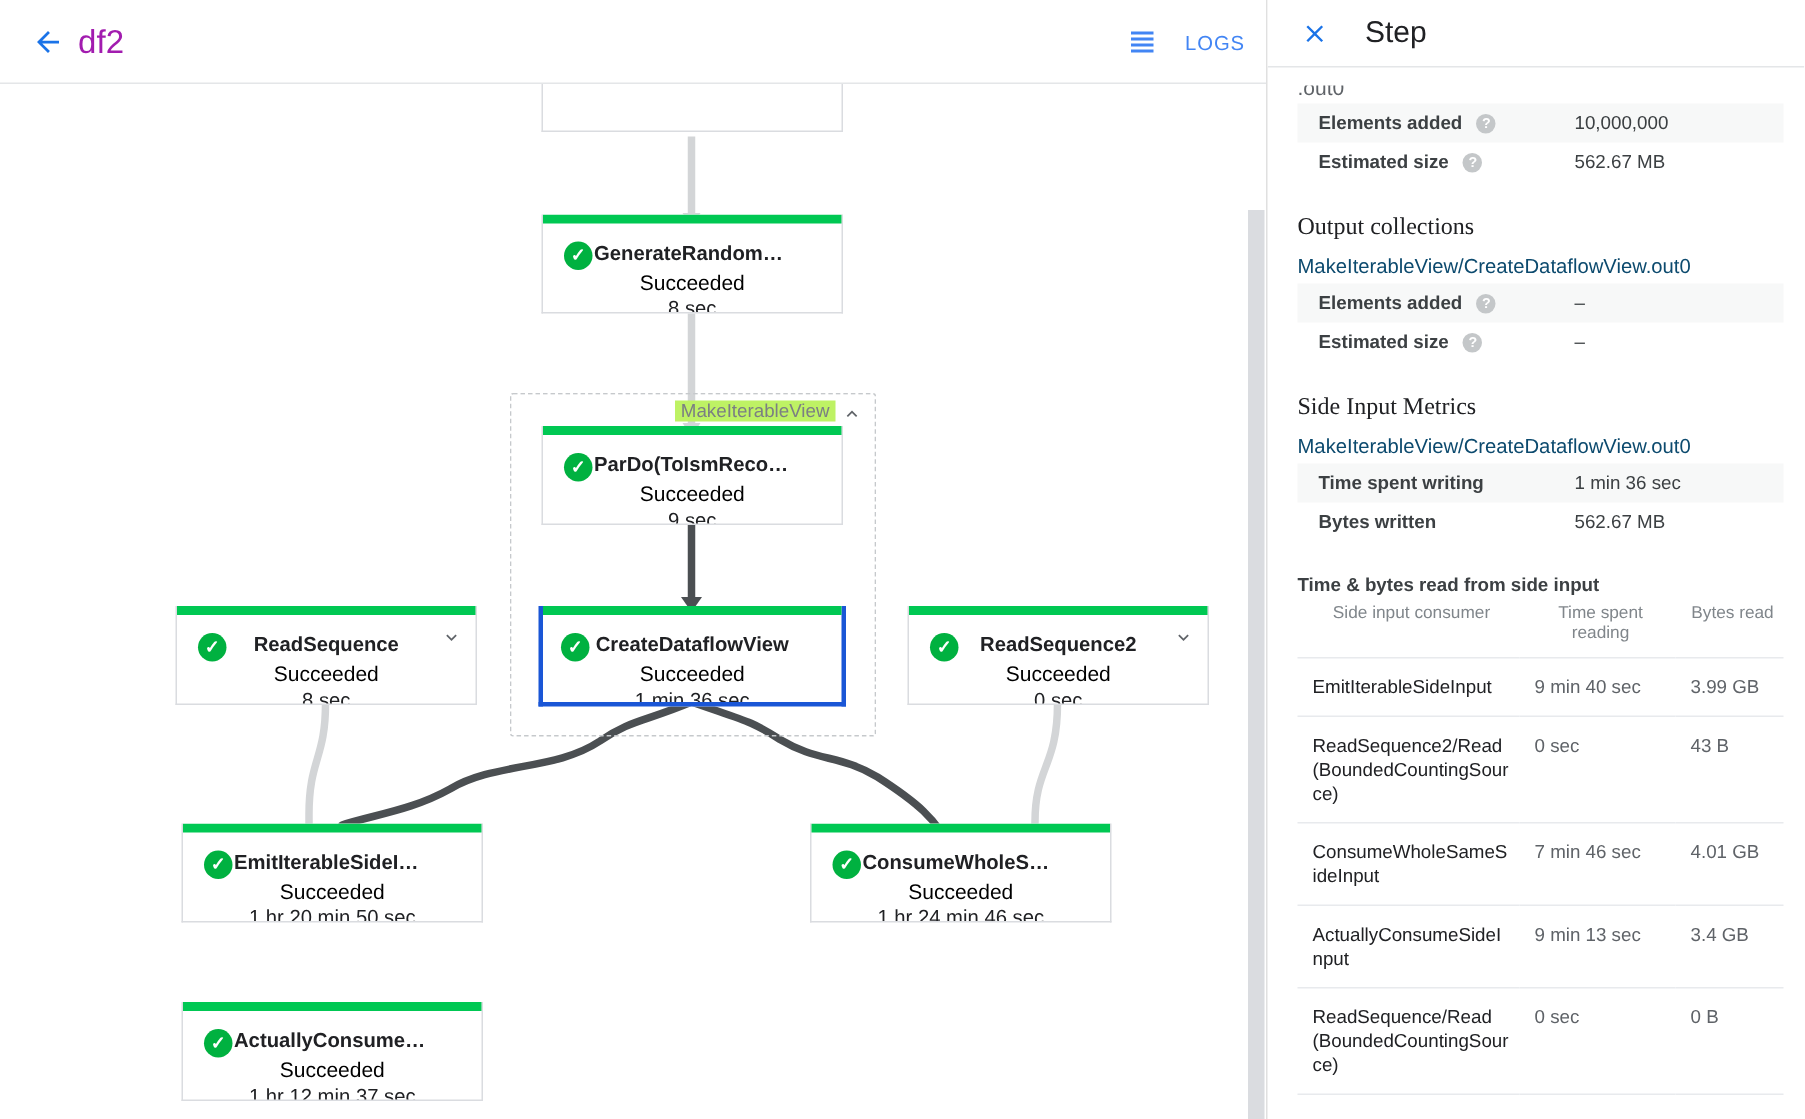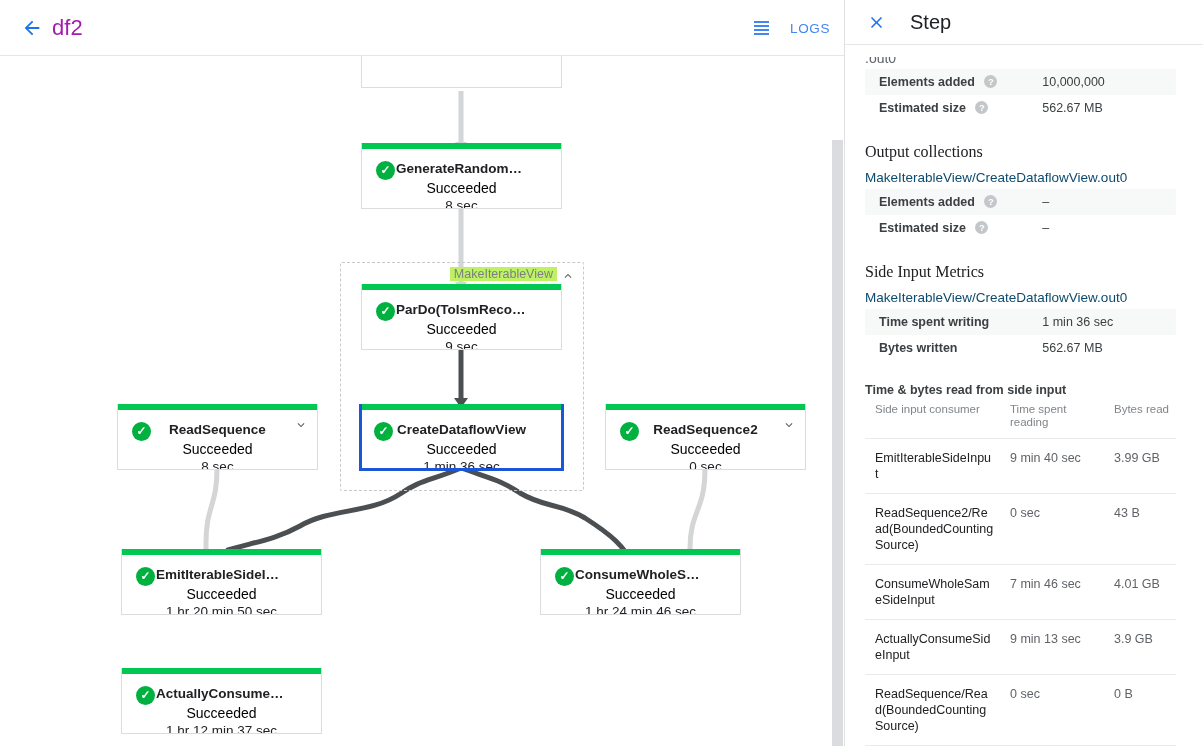--- a/index.html
+++ b/index.html
@@ -141,21 +141,21 @@
     width: 34px; height: 34px; margin-left: 14px;
     display: flex; align-items: center; justify-content: center;
     color: #1a73e8; cursor: pointer; font-size: 21px; font-weight: 300;
   }
   #step-title {
     margin-left: 17px; font-size: 20px; color: #202124;
   }
   #step-body {
     position: absolute; left: 0; top: 57px;
     width: 358px; height: 689px;
-    padding: 0 27px 0 20px;
+    padding: 0 14px 0 20px;
     overflow: hidden;
   }
   .clipped-line {
     font-size: 14px; color: #5f6368;
     margin-top: -6px; height: 14px; overflow: hidden;
     line-height: 14px;
   }
   .metric-table { width: 100%; border-collapse: collapse; margin-top: 4px; }
   .metric-table tr.alt { background: #f7f8f8; }
   .metric-table td {
@@ -177,21 +177,21 @@
   }
   .section-sub {
     font-size: 13.5px; color: #0c4a6e; margin-bottom: 4px;
   }
   .sub-title {
     font-size: 12.5px; font-weight: bold; color: #3c4043;
     margin-top: 22px; margin-bottom: 2px;
   }
   .si-table { width: 100%; border-collapse: collapse; margin-top: 2px; }
   .si-table th {
-    text-align: left; font-size: 11.5px; font-weight: normal;
+    text-align: center; font-size: 11.5px; font-weight: normal;
     color: #80868b; padding: 4px 6px 9px 10px; vertical-align: top;
     line-height: 13px;
   }
   .si-table th.c2 { width: 104px; }
   .si-table th.c3 { width: 72px; }
   .si-table tbody tr { border-top: 1px solid #e8eaed; }
   .si-table td {
     font-size: 12.5px; color: #3c4043; padding: 11px 6px 11px 10px;
     vertical-align: top; line-height: 16px; word-break: break-all;
   }
@@ -441,21 +441,21 @@
             <td class="num">43 B</td>
           </tr>
           <tr>
             <td class="consumer">ConsumeWholeSameSideInput</td>
             <td class="num">7 min 46 sec</td>
             <td class="num">4.01 GB</td>
           </tr>
           <tr>
             <td class="consumer">ActuallyConsumeSideInput</td>
             <td class="num">9 min 13 sec</td>
-            <td class="num">3.9 GB</td>
+            <td class="num">3.4 GB</td>
           </tr>
           <tr>
             <td class="consumer">ReadSequence/Read(BoundedCountingSource)</td>
             <td class="num">0 sec</td>
             <td class="num">0 B</td>
           </tr>
         </tbody>
       </table>
 
     </div>

